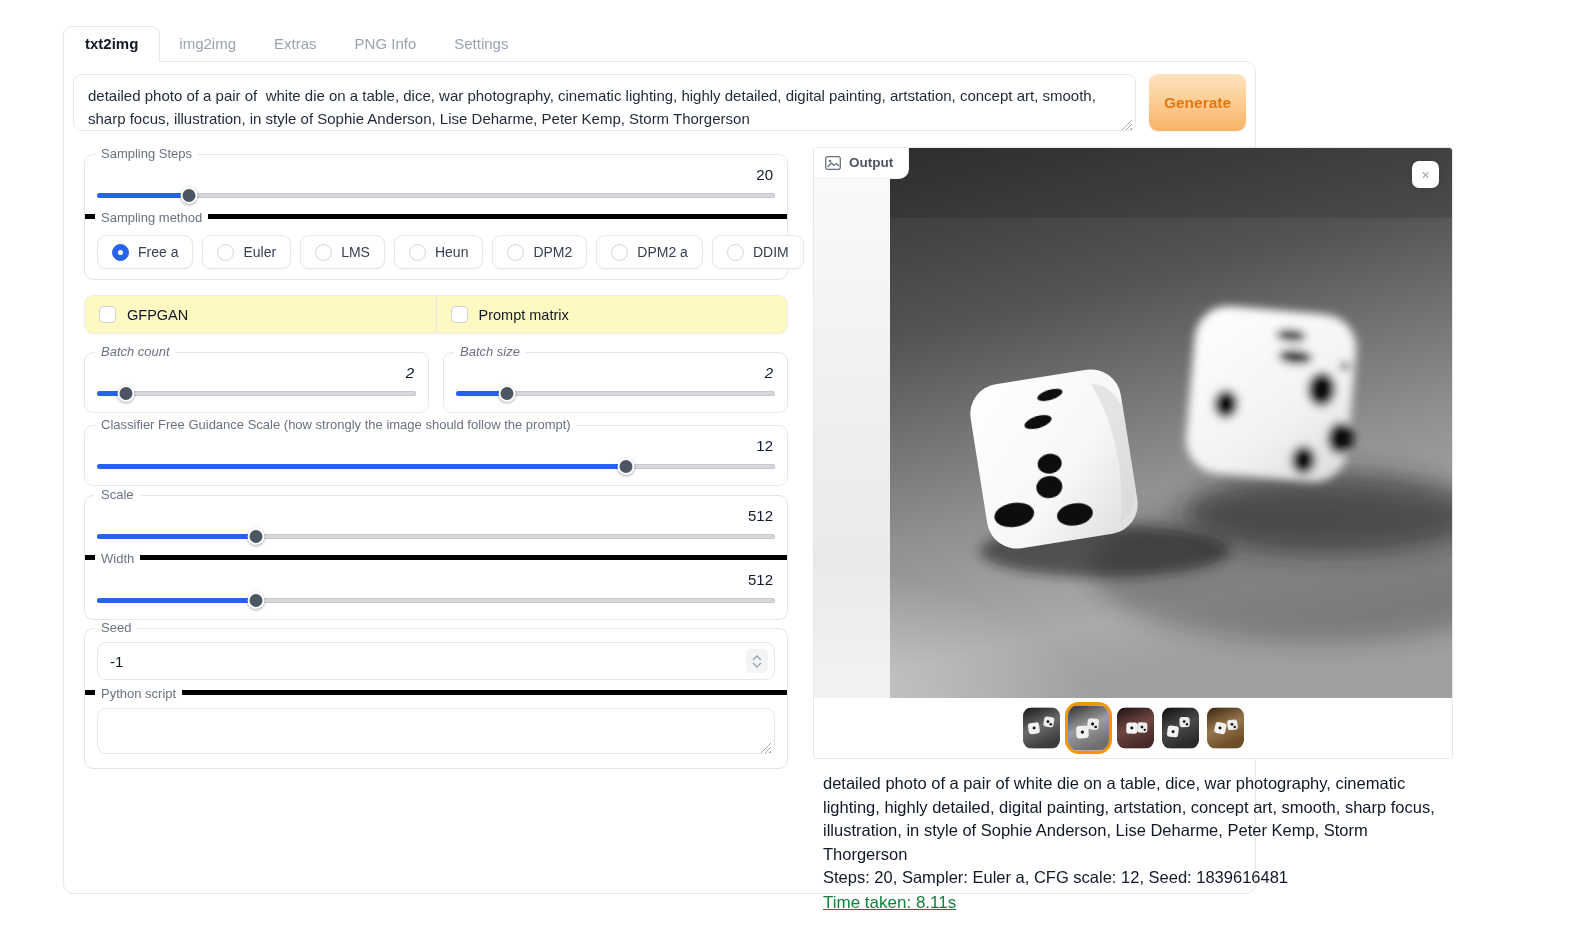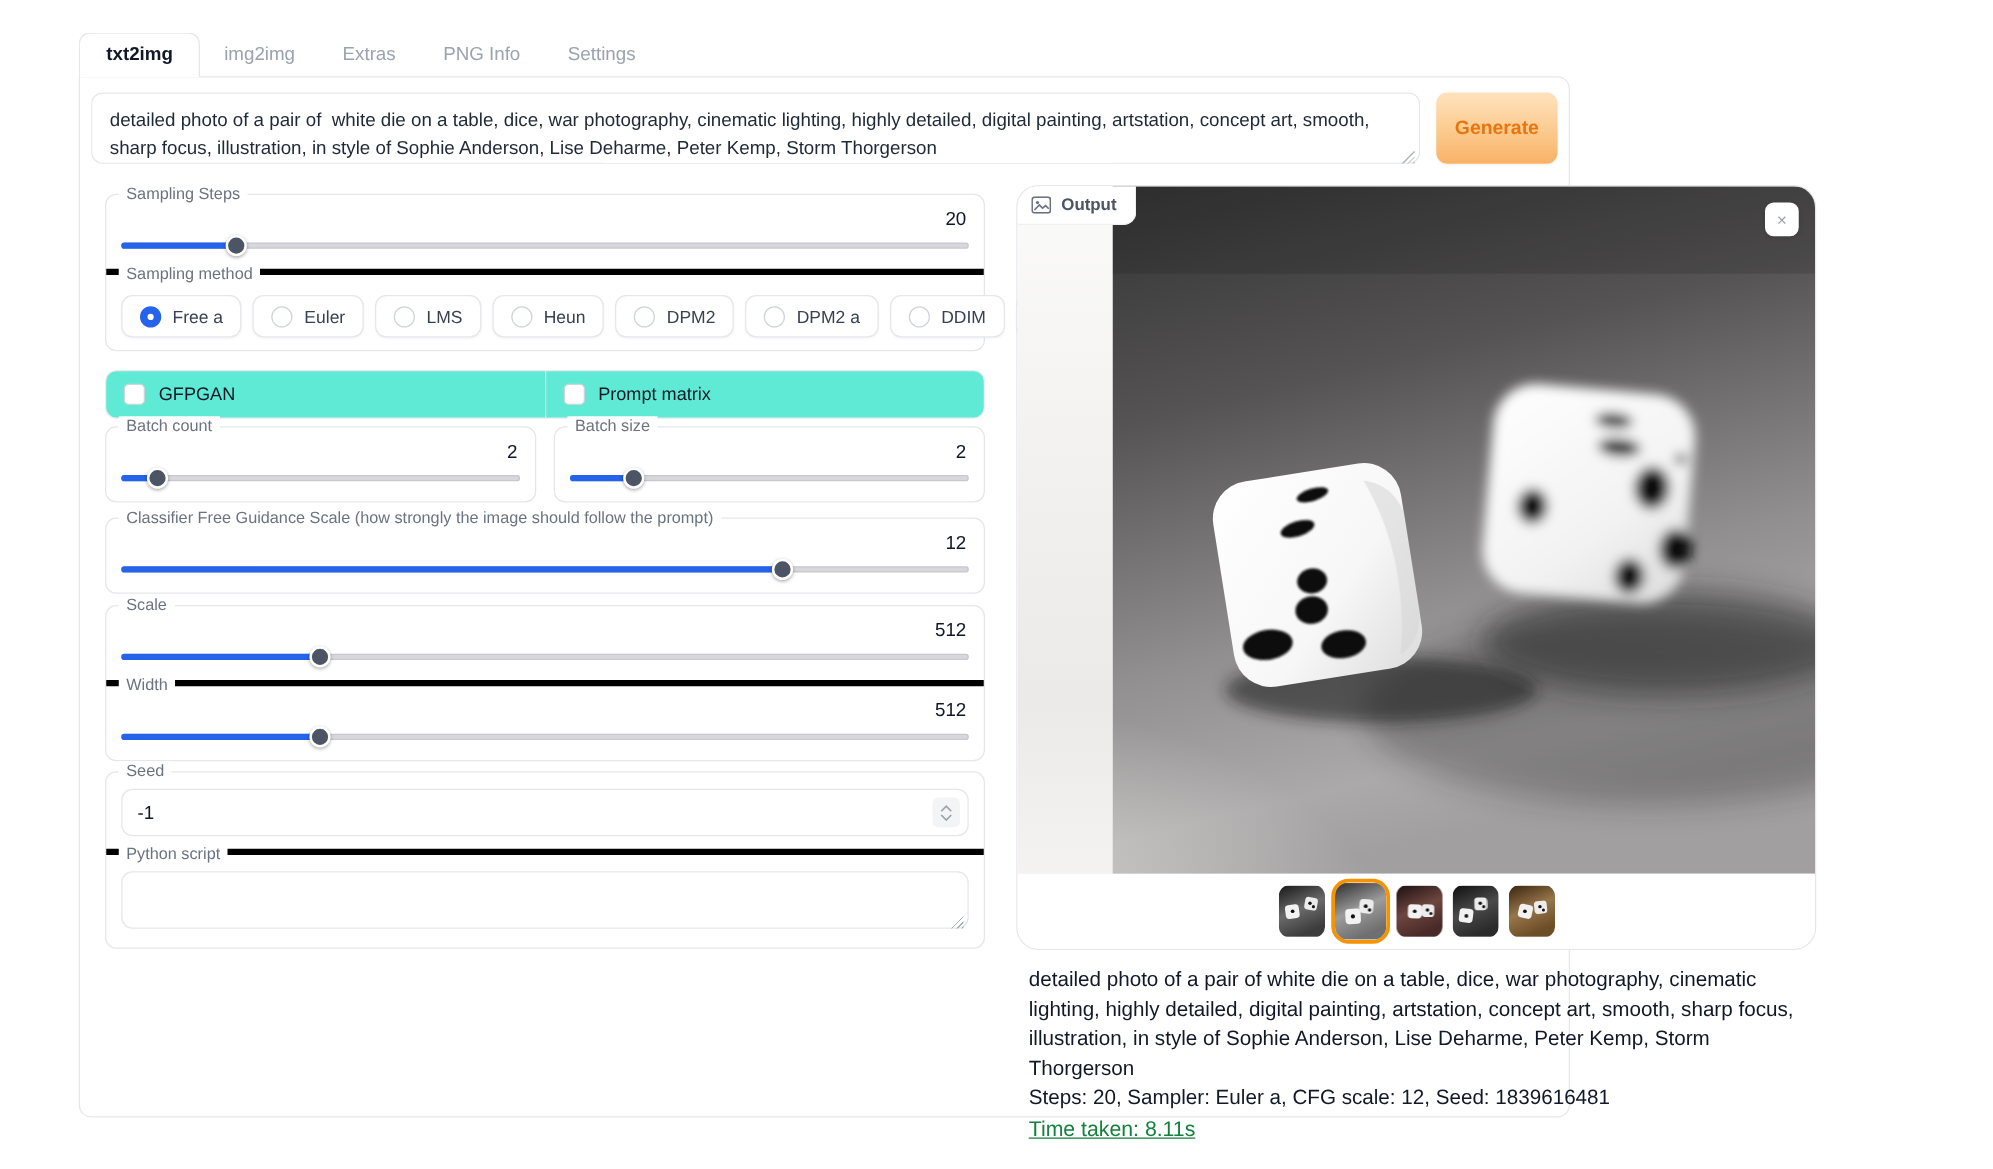--- a/index.html
+++ b/index.html
@@ -55,43 +55,43 @@
   
   .chips { display:flex; gap:9px; margin-top:3px; }
   .chip { display:flex; align-items:center; gap:9px; height:34px; padding:0 14px;
     border:1px solid #e5e7eb; border-radius:9px; background:#fff; font-size:14px; color:#374151;
     box-shadow:0 1px 2px rgba(0,0,0,.04); cursor:pointer; white-space:nowrap; }
   .radio { width:17px; height:17px; border-radius:50%; border:1px solid #cfd4da; background:#fff; position:relative; flex:none; }
   .radio.sel { background:#2563eb; border-color:#2563eb; }
   .radio.sel::after { content:''; position:absolute; inset:5px; background:#fff; border-radius:50%; }
 
   
-  .checks { display:flex; border:1px solid #ececef; background:#5eead4; border-radius:9px; margin-top:15px; }
+  .checks { display:flex; border:1px solid #ececef; background:#fef9c3; border-radius:9px; margin-top:15px; }
   .checkcell { flex:1; display:flex; align-items:center; gap:11px; padding:10px 14px; font-size:14.5px; color:#111827; }
   .checkcell + .checkcell { border-left:1px solid #e5e7eb; }
   .checkbox { width:17px; height:17px; border:1px solid #cfd4da; border-radius:4px; background:#fff; flex:none; cursor:pointer; }
 
-  .two-up { display:flex; gap:14px; margin-top:6px; }
+  .two-up { display:flex; gap:14px; margin-top:18px;font-style:italic; }
   .two-up .group { flex:1; }
   .mt12 { margin-top:12px; } .mt9 { margin-top:9px; } .mt8 { margin-top:8px; }
 
   
   .seed-wrap { position:relative; }
   input.seed { width:100%; height:38px; border:1px solid #e5e7eb; border-radius:9px; background:#fff;
     padding:0 42px 0 12px; font:15px "Liberation Sans",sans-serif; color:#111827; outline:none; }
   .spinner { position:absolute; right:7px; top:7px; width:22px; height:24px; border-radius:5px;
     background:#f3f4f6; display:flex; flex-direction:column; align-items:center; justify-content:center;
     gap:1px; cursor:pointer; color:#9ca3af; }
   .spinner svg { display:block; }
   .script-wrap { position:relative; }
   textarea.script { width:100%; height:46px; border:1px solid #e5e7eb; border-radius:9px; background:#fff;
     resize:none; outline:none; font:14px "Liberation Sans",sans-serif; padding:8px 10px; }
 
   
-  .outpanel { border:1px solid #e5e7eb; border-radius:18px; overflow:hidden; background:#fff; }
+  .outpanel { border:1px solid #e5e7eb; border-radius:4px; overflow:hidden; background:#fff; }
   .stage { height:550px; display:flex; position:relative; background:#fbfbfb; }
   .stage-left { width:76px; background:linear-gradient(180deg,#fbfbfa 0%,#f1f0ef 45%,#eceae8 75%,#f4f3f2 100%); }
   .stage-right { flex:1; background:linear-gradient(180deg,#f6f6f6 0%,#eeeded 50%,#f2f1f0 100%); }
   .stage svg.genimg { display:block; flex:none; }
   .outchip { position:absolute; top:0; left:0; display:flex; align-items:center; gap:8px;
     background:#fff; padding:7px 15px 8px 11px; border-bottom-right-radius:10px;
     border-right:1px solid #efefef; border-bottom:1px solid #efefef;
     color:#4b5563; font-size:13.5px; font-weight:700; }
   .closebtn { position:absolute; top:13px; right:13px; width:27px; height:27px; border:none; cursor:pointer;
     background:#fff; border-radius:7px; box-shadow:0 1px 5px rgba(0,0,0,.13);

